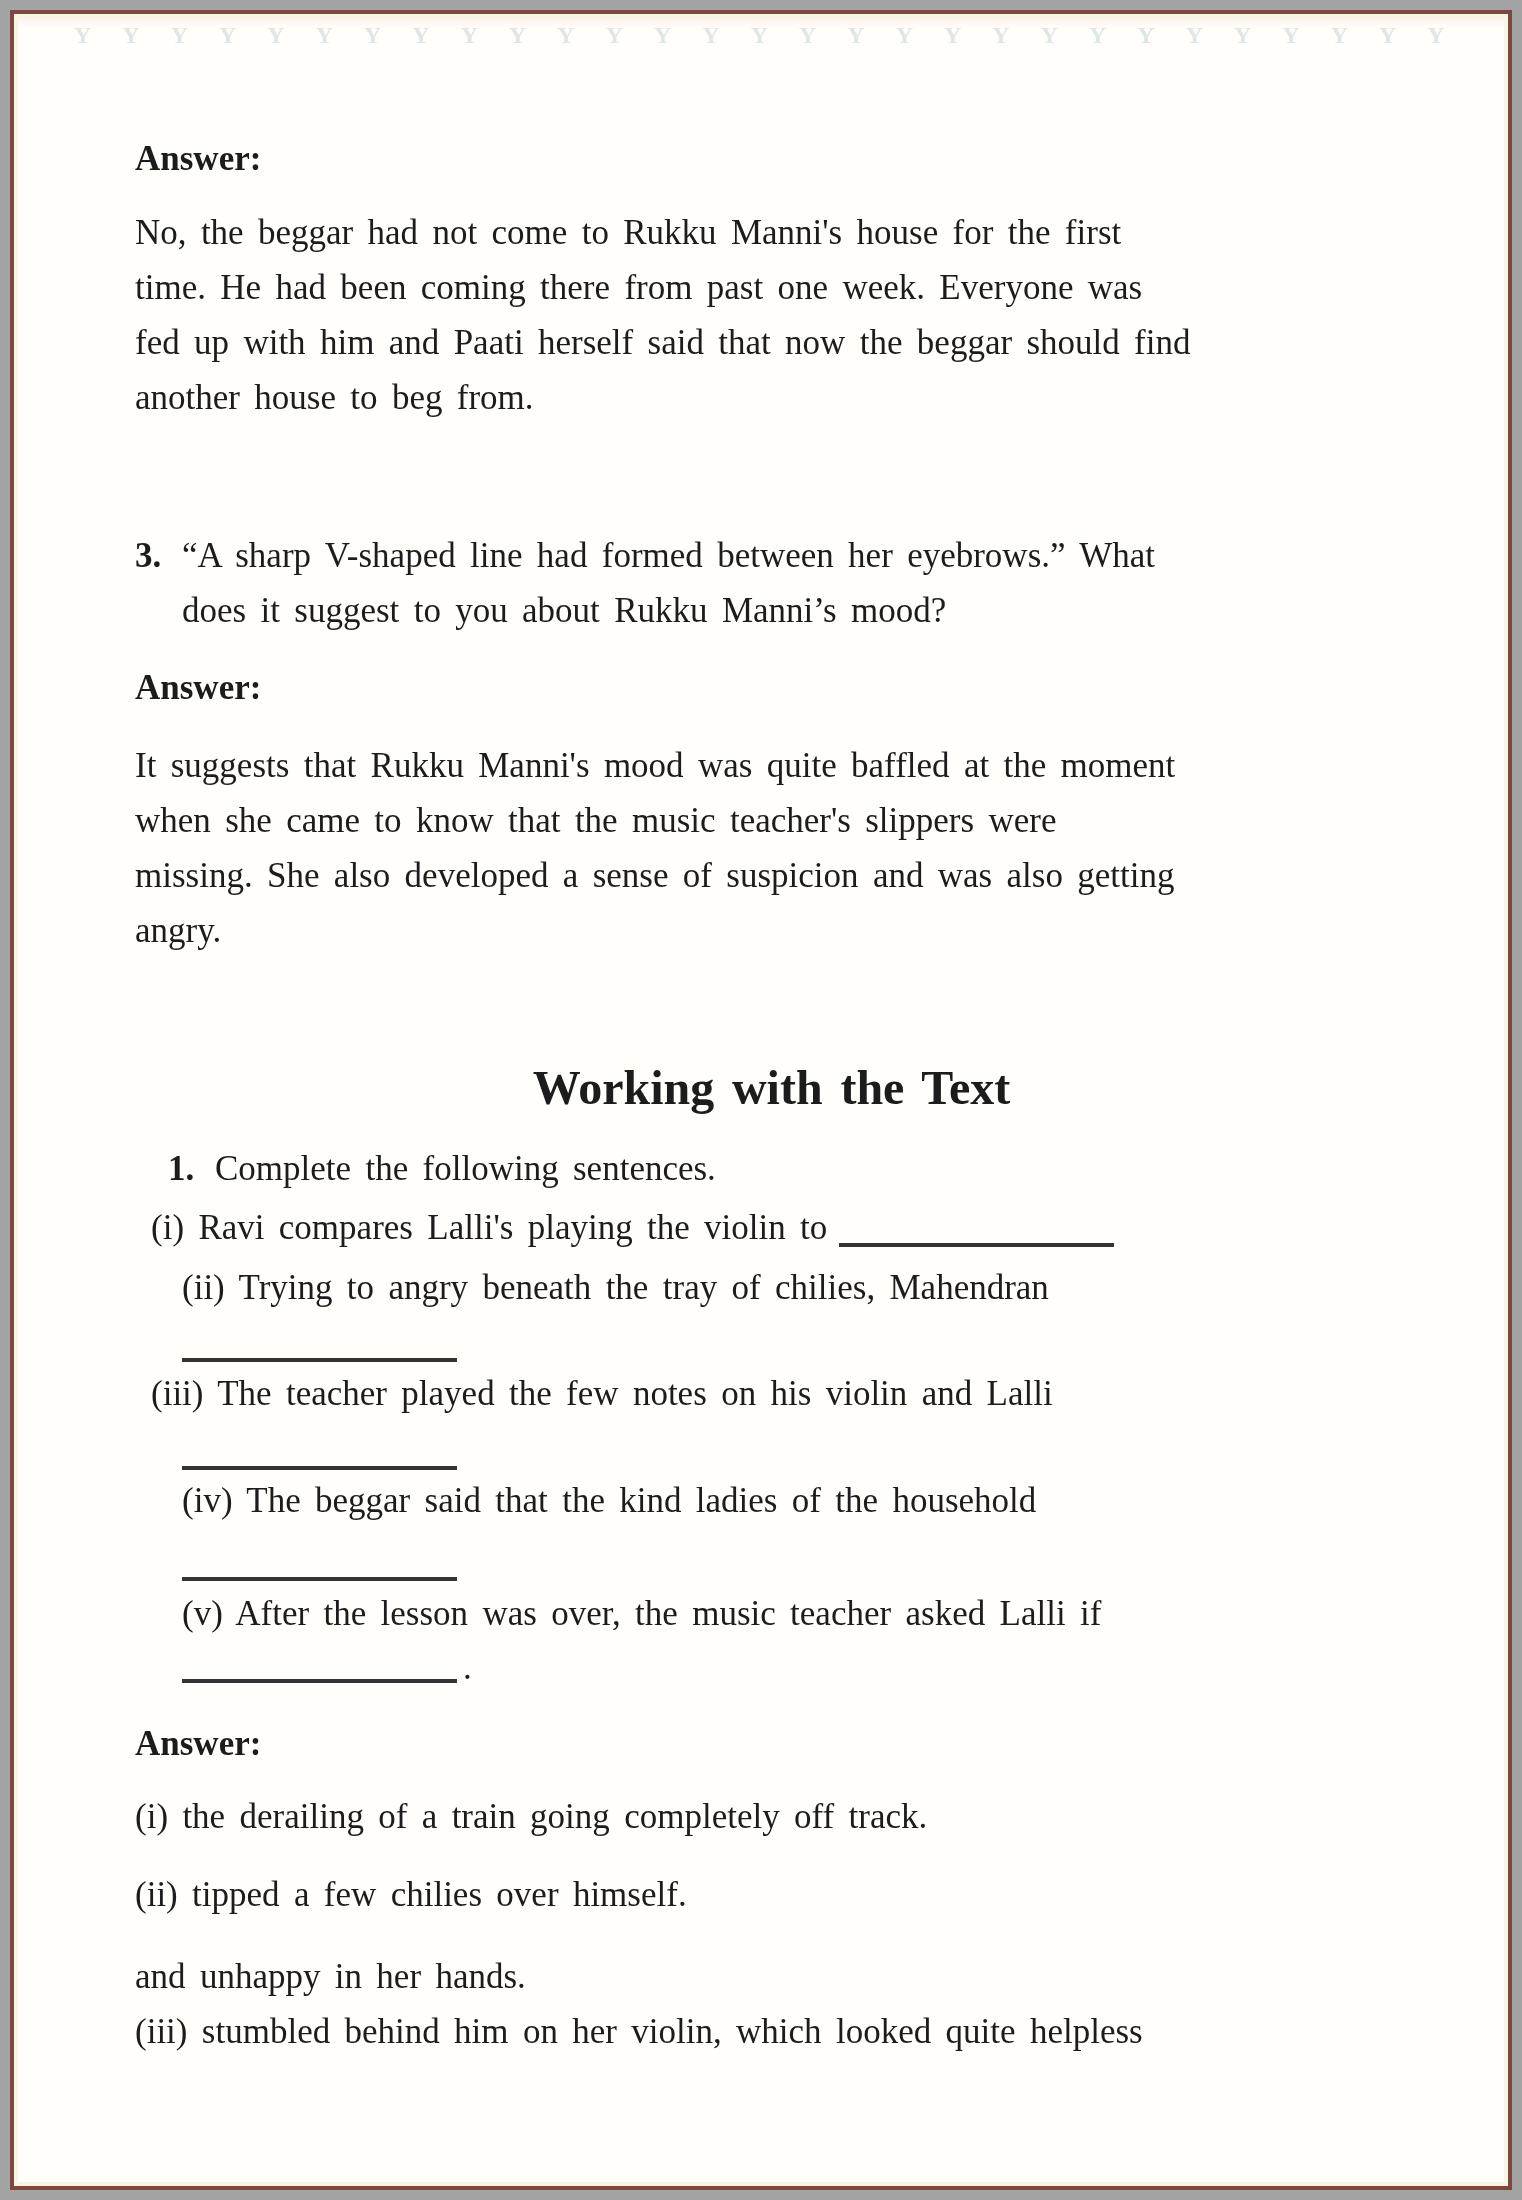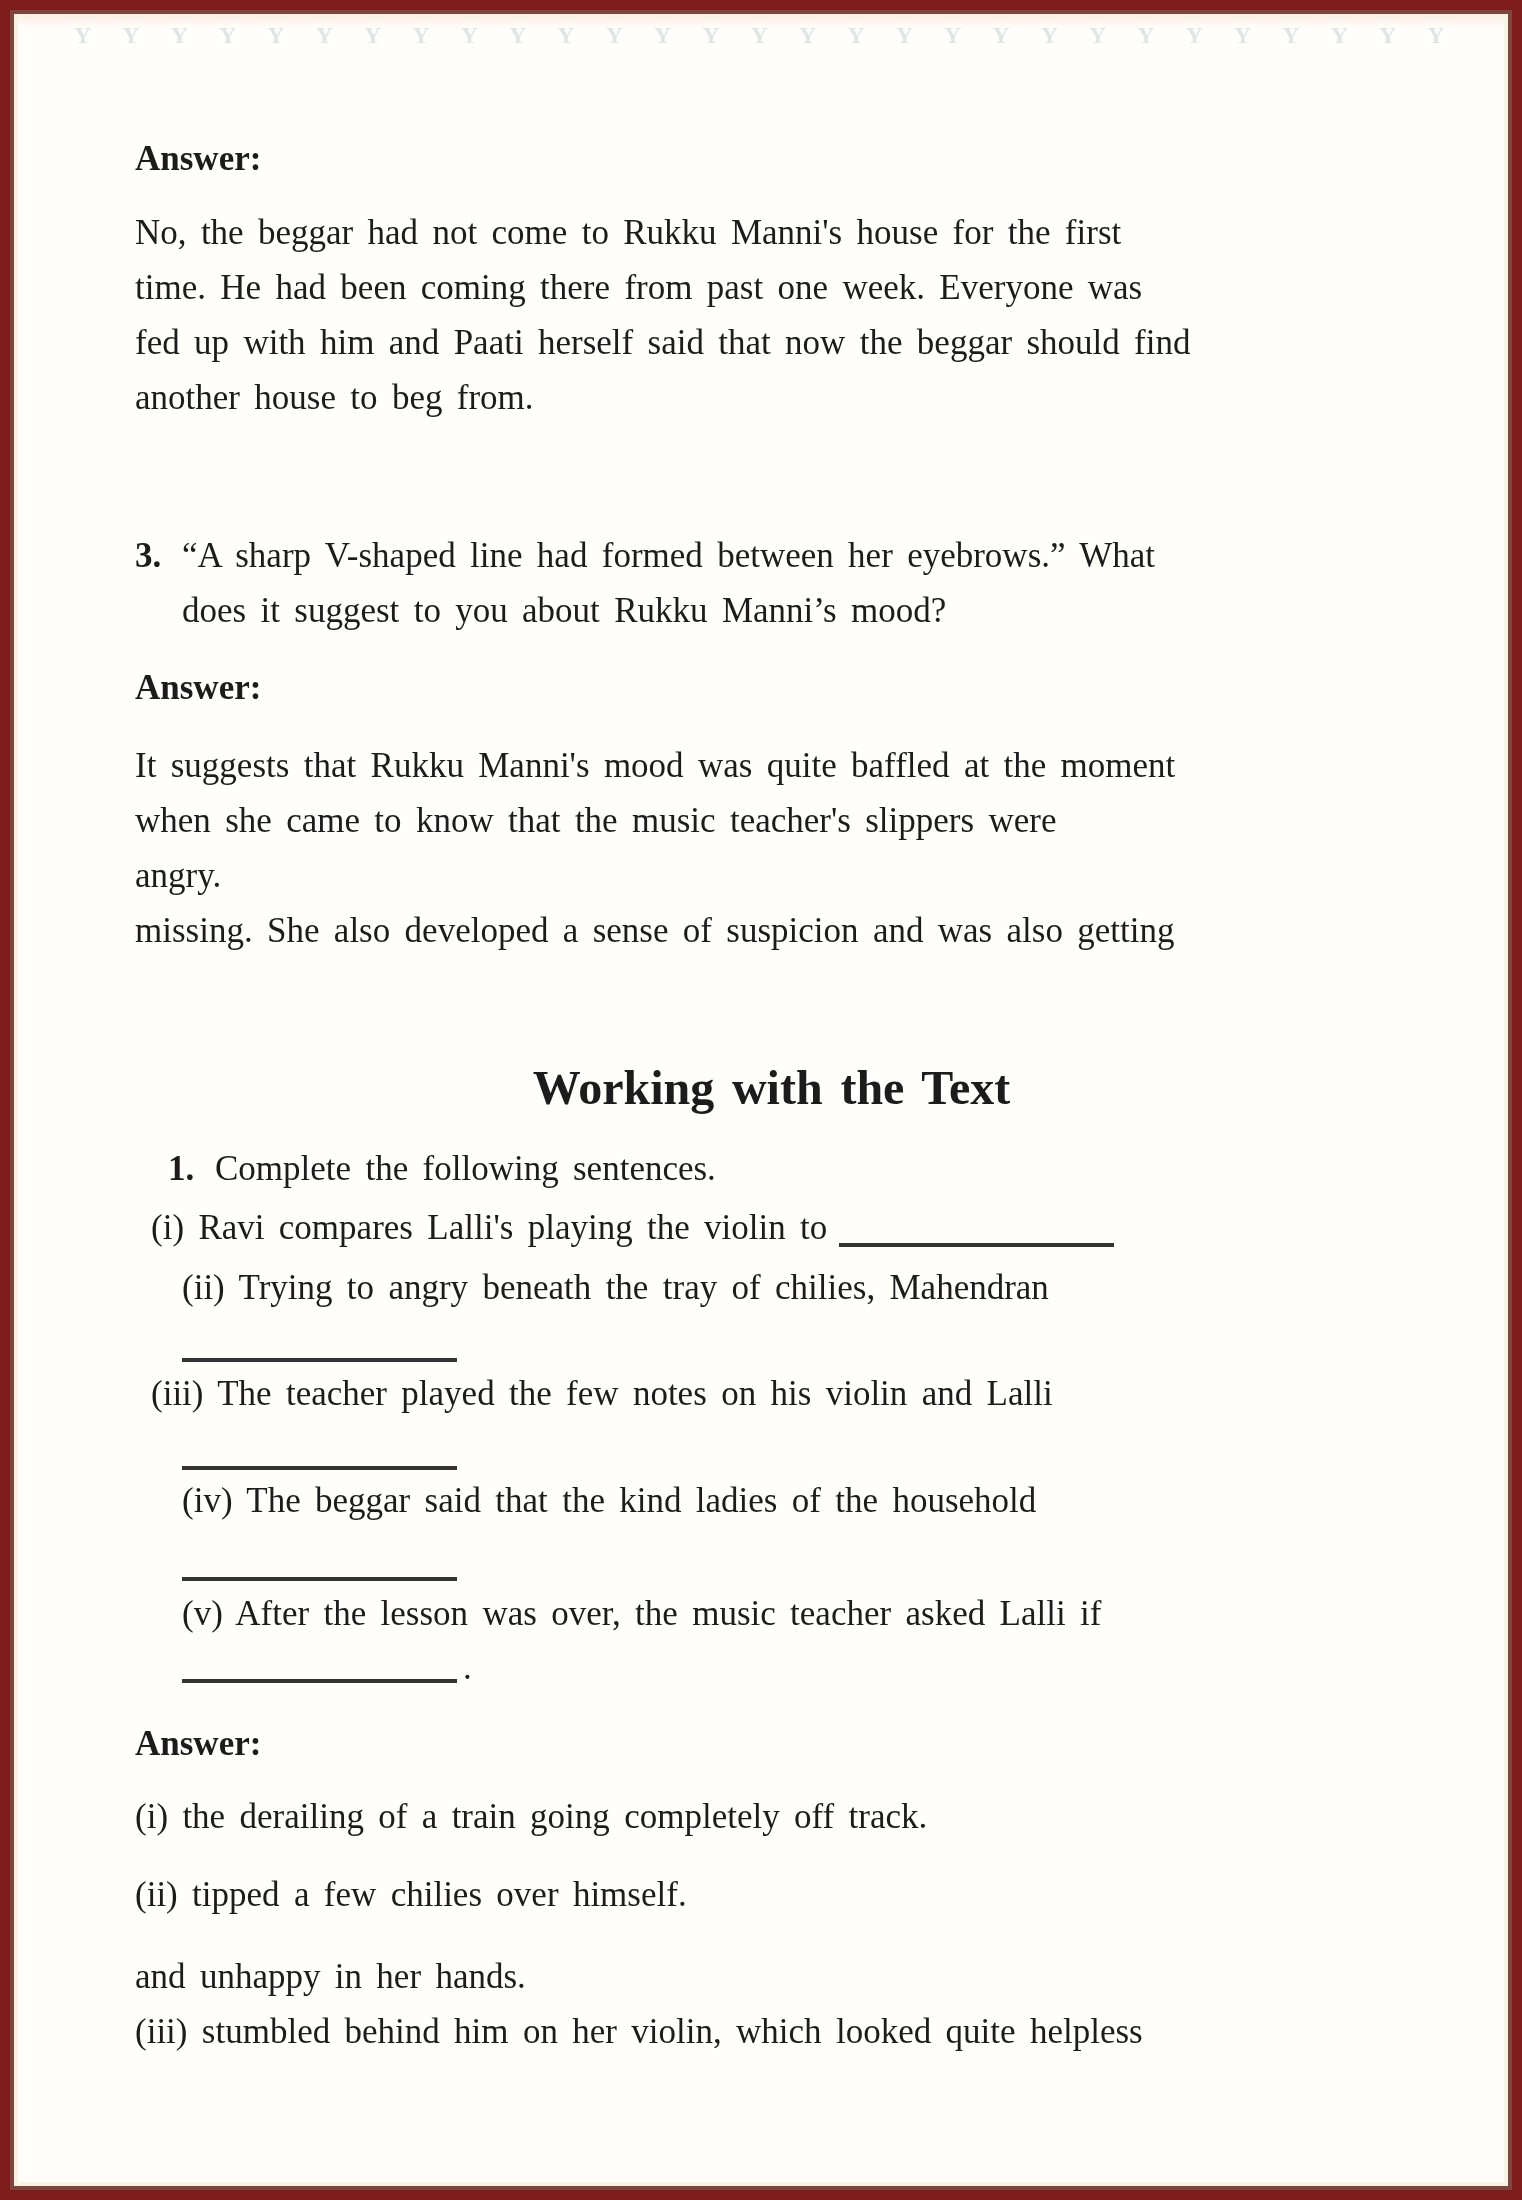--- a/index.html
+++ b/index.html
@@ -1,18 +1,18 @@
 <!DOCTYPE html>
 <html><head>
 <meta charset="utf-8">
 <style>
   html,body { margin:0; padding:0; background:#ffffff; }
   .page {
     width:1522px; height:2200px; box-sizing:border-box;
-    background:#7f1d1d; padding:10px;
+    background:#a3a3a3; padding:10px;
     font-family:"Liberation Serif", serif;
   }
   .frame-dark  { width:100%; height:100%; box-sizing:border-box; background:#7e463f; padding:4px; }
   .frame-cream { width:100%; height:100%; box-sizing:border-box; background:#f8f4e3; padding:4px; }
   .sheet {
     width:100%; height:100%; box-sizing:border-box; position:relative; overflow:hidden;
     background:#fffefb;
   }
   .sheet::before {
     content:""; position:absolute; left:0; top:0; right:0; height:10px;
@@ -93,22 +93,22 @@
               <span class="qnum">3.</span><span>“A sharp V-shaped line had formed between her eyebrows.” What</span>
             </div>
             <div class="q-cont">does it suggest to you about Rukku Manni’s mood?</div>
           </div>
 
           <div class="answer-label mt-ans2">Answer:</div>
 
           <div class="para mt-para2">
             <div>It suggests that Rukku Manni's mood was quite baffled at the moment</div>
             <div>when she came to know that the music teacher's slippers were</div>
+            <div>missing. She also developed a sense of suspicion and was also getting</div>
             <div>angry.</div>
-            <div>missing. She also developed a sense of suspicion and was also getting</div>
           </div>
 
           <div class="heading">Working with the Text</div>
 
           <div class="mt-q1" style="white-space:nowrap;">
             <span class="qnum">1.</span><span>Complete the following sentences.</span>
           </div>
 
           <div class="item mt-4">
             <span>(i) Ravi compares Lalli's playing the violin to</span><span class="blank-inline"></span>

